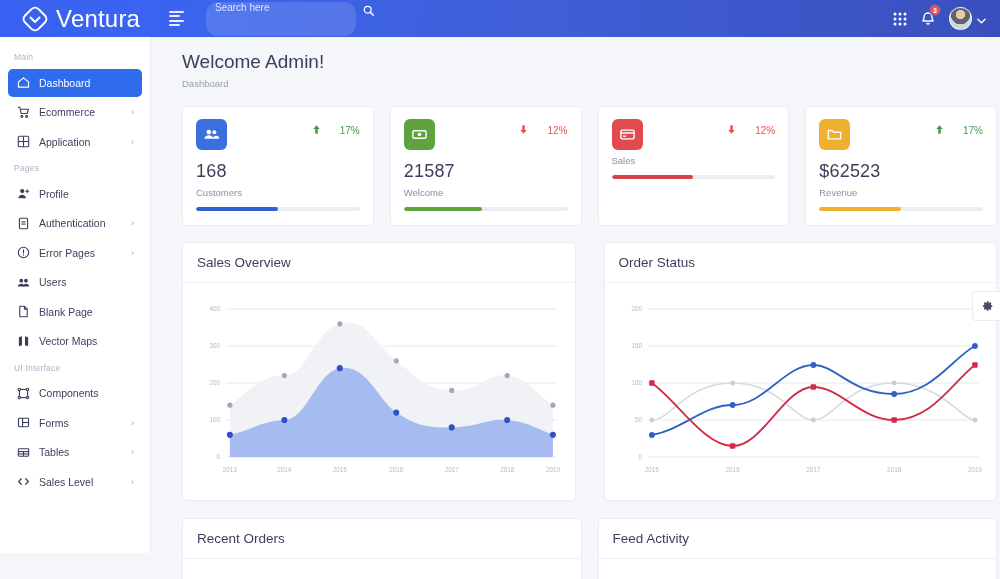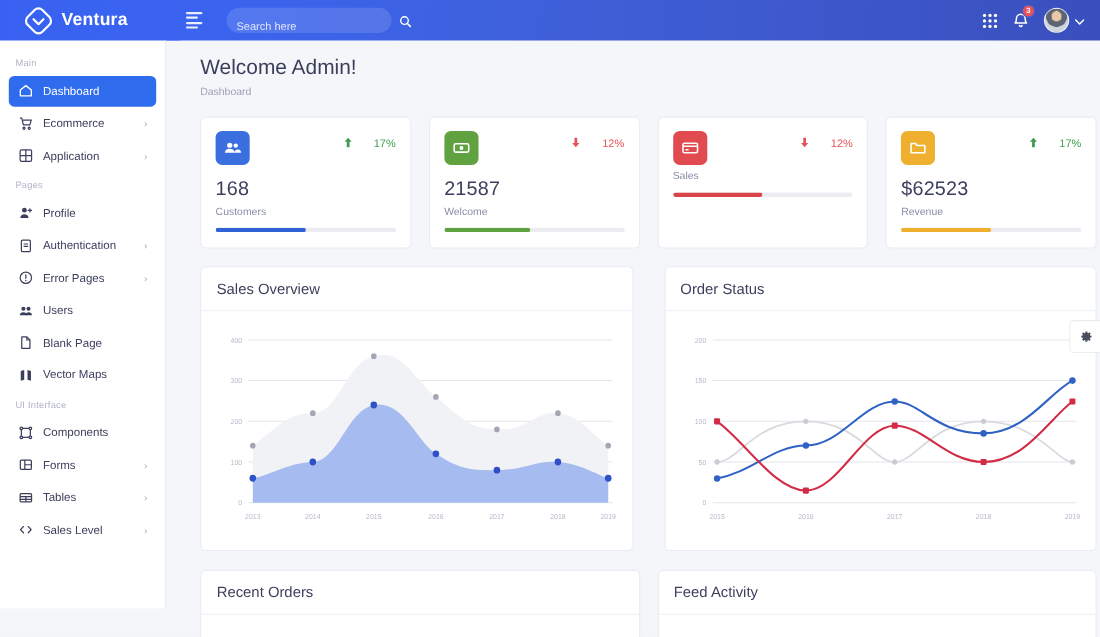--- a/index.html
+++ b/index.html
@@ -13,31 +13,31 @@
   .app { width: 1000px; height: 579px; position: relative; }
 
   
   .topbar {
     position: absolute; top: 0; left: 0; width: 1000px; height: 37px;
     background: linear-gradient(95deg, #3861f1 0%, #3a64f0 18%, #3f5fd6 55%, #3a4fbd 100%);
     display: flex; align-items: center; color: #fff;
   }
   .brand { display: flex; align-items: center; gap: 8px; padding-left: 22px; width: 151px; }
   .brand-mark { width: 26px; height: 26px; }
-  .brand-name { font-size: 16px; font-weight: bold; letter-spacing: .2px; color: #fff; }
+  .brand-name { font-size: 24px; font-weight: normal; letter-spacing: .2px; color: #fff; }
   .hamburger { margin-left: 18px; display: flex; flex-direction: column; gap: 2.5px; cursor: pointer; }
   .hamburger i { display: block; height: 2px; background: #e8edff; border-radius: 2px; }
   .hamburger i:nth-child(1) { width: 15px; }
   .hamburger i:nth-child(2) { width: 11px; }
   .hamburger i:nth-child(3) { width: 15px; }
   .hamburger i:nth-child(4) { width: 11px; }
   .search-wrap {
-    margin-left: 22px; width: 150px; height: 23px; border-radius: 12px;
+    margin-left: 22px; width: 150px; height: 34px; border-radius: 12px;
     background: rgba(255,255,255,0.13);
-    display: flex; align-items: flex-end; padding: 0 9px; gap: 16px;
+    display: flex; align-items: flex-start; padding: 0 9px; gap: 16px;
   }
   .search-input {
     flex: 1; border: none; outline: none; background: transparent;
     color: #fff; font-size: 10px; font-family: "Liberation Sans", sans-serif;
   }
   .search-input::placeholder { color: #dfe6ff; }
   .topbar-right { margin-left: auto; display: flex; align-items: center; gap: 14px; padding-right: 14px; }
   .icon-btn { position: relative; display: flex; align-items: center; cursor: pointer; }
   .badge {
     position: absolute; top: -7px; right: -6px;

